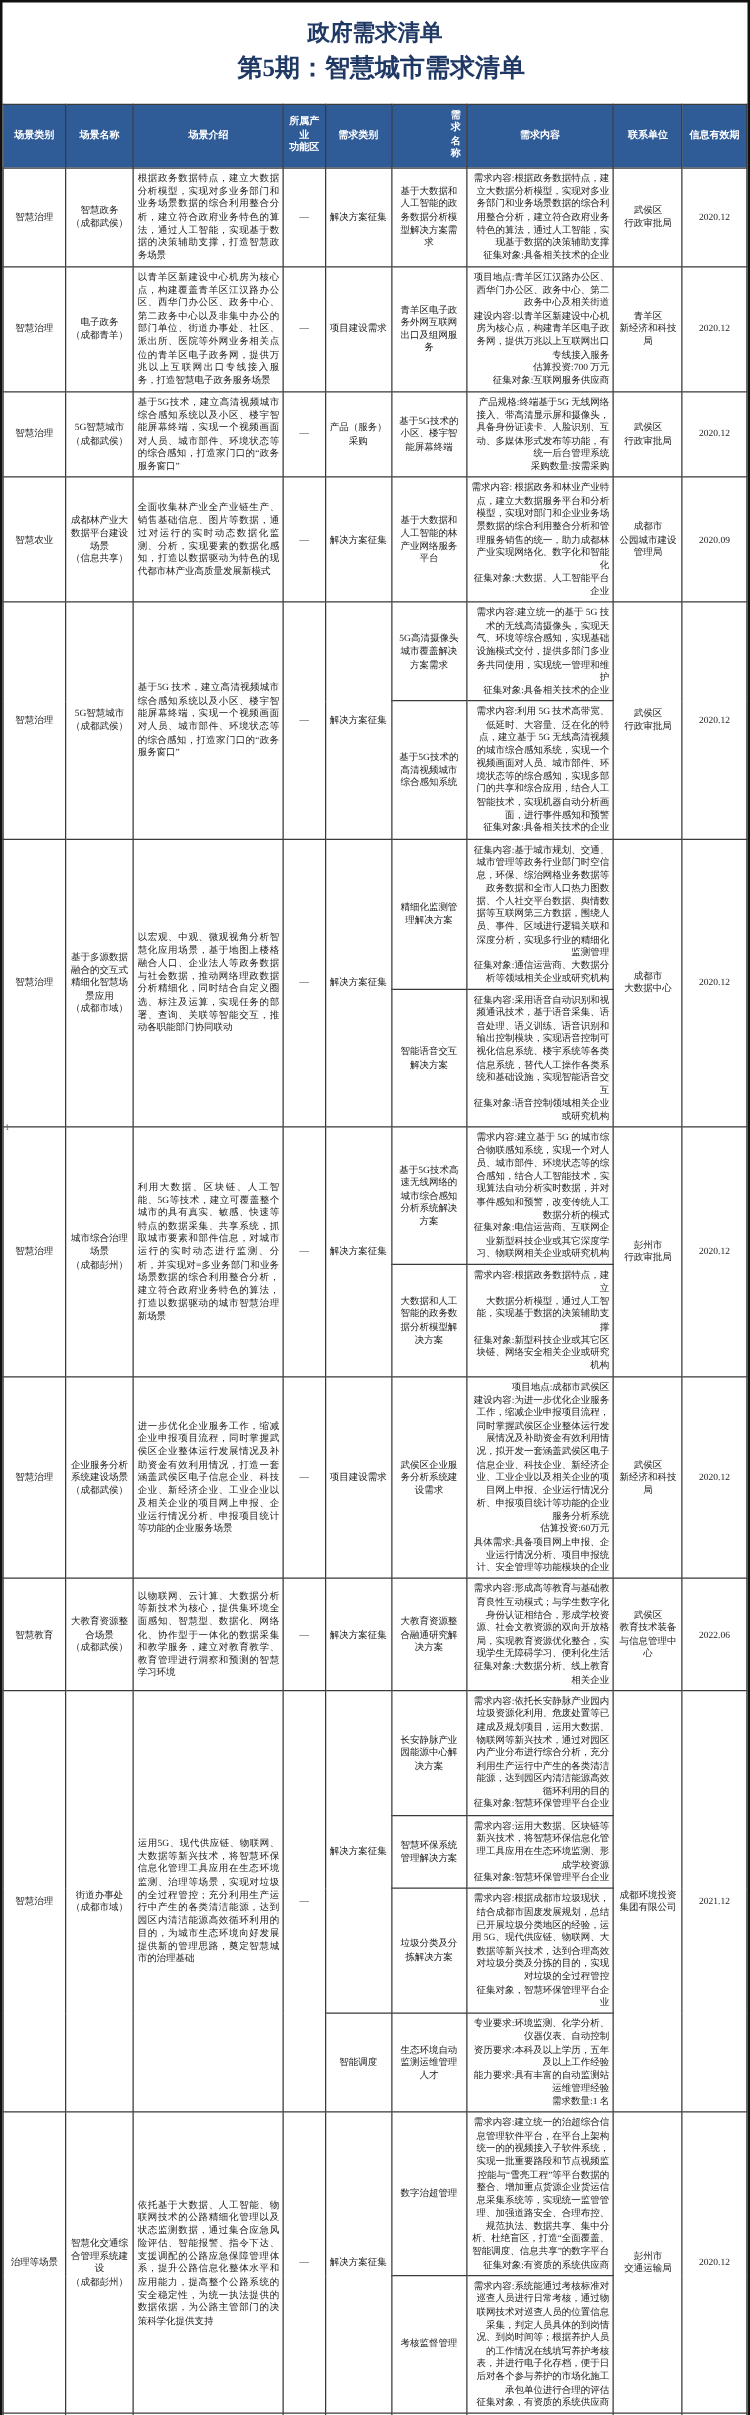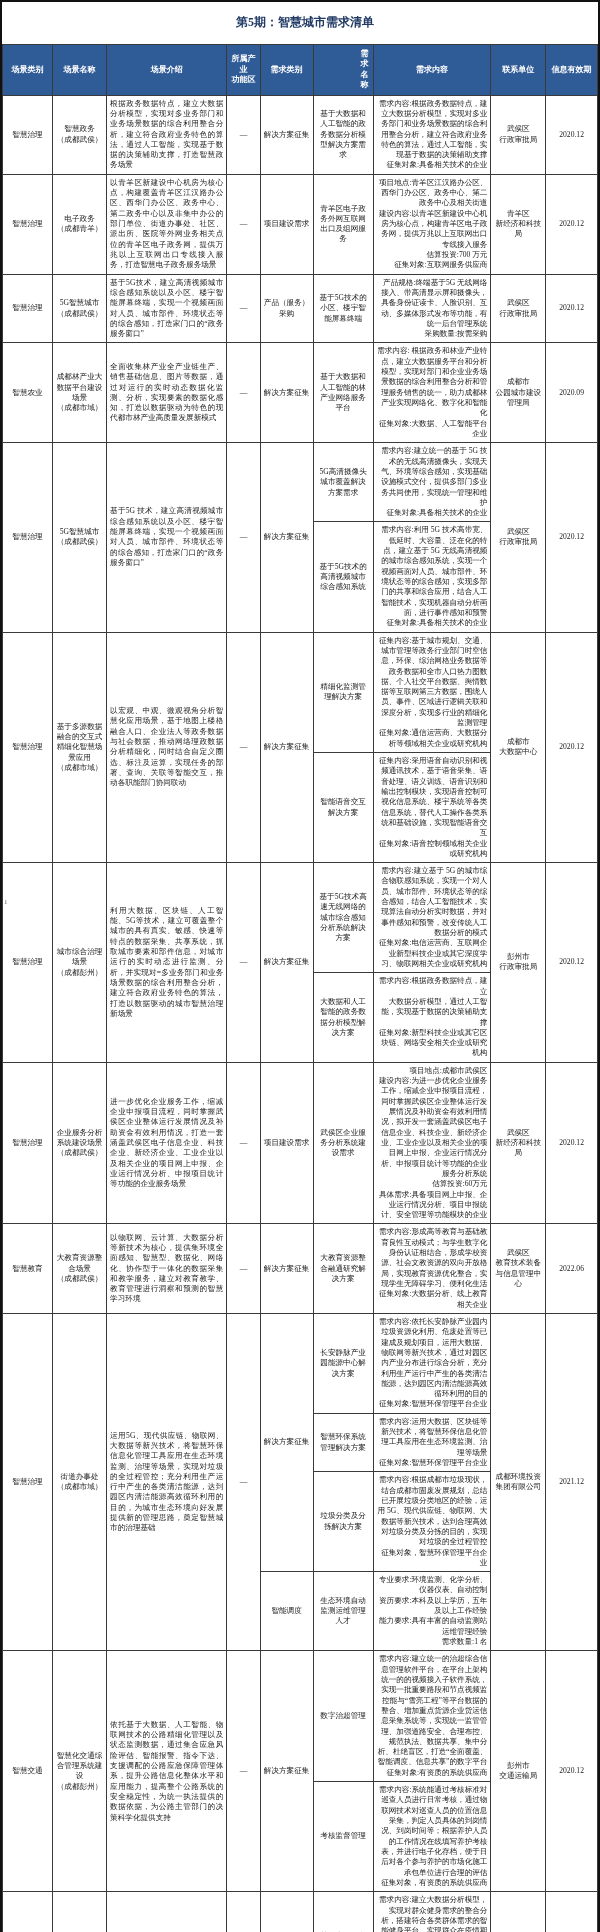--- a/index.html
+++ b/index.html
@@ -13,21 +13,21 @@
     min-height:1928px;
   }
   .doc-title {
     text-align:center;
     padding:11px 0 13px 0;
     color:#1f3864;
     font-weight:bold;
     line-height:1.5;
   }
   .doc-title .l1 { font-size:18px; }
-  .doc-title .l2 { font-size:12px;margin-left:10px; }
+  .doc-title .l2 { font-size:20px;margin-left:10px; }
   table.demand {
     width:100%;
     border-collapse:collapse;
     table-layout:fixed;
     font-size:7.6px;
     color:#1a1a1a;
   }
   table.demand th {
     background:#2f5b97;
     color:#ffffff;
@@ -56,20 +56,21 @@
     top:896px;
     font-size:7px;
     color:#666;
   }
 </style>
 </head>
 <body>
 
 <div class="page">
   <div class="doc-title">
+    <div class="l1">政府需求清单</div>
     <div class="l2">第5期：智慧城市需求清单</div>
   </div>
 
   <table class="demand" id="demand-table">
     <colgroup>
       <col style="width:8.4%">
         <col style="width:9.1%">
         <col style="width:20.2%">
       <col style="width:5.6%">
         <col style="width:8.9%">
@@ -134,21 +135,21 @@
           <td class="c-center">基于5G技术的小区、楼宇智能屏幕终端</td>
           <td class="c-content">产品规格:终端基于5G 无线网络接入、带高清显示屏和摄像头，具备身份证读卡、人脸识别、互动、多媒体形式发布等功能，有统一后台管理系统
 采购数量:按需采购</td>
           <td class="c-center">武侯区
 行政审批局</td>
           <td class="c-center">2020.12</td>
         </tr>
         <tr>
           <td class="c-center">智慧农业</td>
           <td class="c-center">成都林产业大数据平台建设场景
-（成都市域）</td>
+（信息共享）</td>
           <td class="c-intro">全面收集林产业全产业链生产、销售基础信息、图片等数据，通过对运行的实时动态数据化监测、分析，实现要素的数据化感知，打造以数据驱动为特色的现代都市林产业高质量发展新模式</td>
           <td class="c-center">—</td>
           <td class="c-center">解决方案征集</td>
           <td class="c-center">基于大数据和人工智能的林产业网络服务平台</td>
           <td class="c-content">需求内容: 根据政务和林业产业特点，建立大数据服务平台和分析模型，实现对部门和企业业务场景数据的综合利用整合分析和管理服务销售的统一，助力成都林产业实现网络化、数字化和智能化
 征集对象:大数据、人工智能平台企业</td>
           <td class="c-center">成都市
 公园城市建设管理局</td>
           <td class="c-center">2020.09</td>
         </tr>
@@ -248,38 +249,38 @@
           <td rowspan="4" class="c-center">—</td>
           <td rowspan="3" class="c-center">解决方案征集</td>
           <td class="c-center">长安静脉产业园能源中心解决方案</td>
           <td class="c-content">需求内容:依托长安静脉产业园内垃圾资源化利用、危废处置等已建成及规划项目，运用大数据、物联网等新兴技术，通过对园区内产业分布进行综合分析，充分利用生产运行中产生的各类清洁能源，达到园区内清洁能源高效循环利用的目的
 征集对象:智慧环保管理平台企业</td>
           <td rowspan="4" class="c-center">成都环境投资集团有限公司</td>
           <td rowspan="4" class="c-center">2021.12</td>
         </tr>
         <tr>
           <td class="c-center">智慧环保系统管理解决方案</td>
-          <td class="c-content">需求内容:运用大数据、区块链等新兴技术，将智慧环保信息化管理工具应用在生态环境监测、治理等场景
+          <td class="c-content">需求内容:运用大数据、区块链等新兴技术，将智慧环保信息化管理工具应用在生态环境监测、形成学校资源
 征集对象:智慧环保管理平台企业</td>
         </tr>
         <tr>
           <td class="c-center">垃圾分类及分拣解决方案</td>
           <td class="c-content">需求内容:根据成都市垃圾现状，结合成都市固废发展规划，总结已开展垃圾分类地区的经验，运用 5G、现代供应链、物联网、大数据等新兴技术，达到合理高效对垃圾分类及分拣的目的，实现对垃圾的全过程管控
 征集对象，智慧环保管理平台企业</td>
         </tr>
         <tr>
           <td class="c-center">智能调度</td>
           <td class="c-center">生态环境自动监测运维管理人才</td>
           <td class="c-content">专业要求:环境监测、化学分析、仪器仪表、自动控制
 资历要求:本科及以上学历，五年及以上工作经验
 能力要求:具有丰富的自动监测站运维管理经验
 需求数量:1 名</td>
         </tr>
         <tr>
-          <td rowspan="2" class="c-center">智慧交通</td>
+          <td rowspan="2" class="c-center">治理等场景</td>
           <td rowspan="2" class="c-center">智慧化交通综合管理系统建设
 （成都彭州）</td>
           <td rowspan="2" class="c-intro">依托基于大数据、人工智能、物联网技术的公路精细化管理以及状态监测数据，通过集合应急风险评估、智能报警、指令下达、支援调配的公路应急保障管理体系，提升公路信息化整体水平和应用能力，提高整个公路系统的安全稳定性，为统一执法提供的数据依据，为公路主管部门的决策科学化提供支持</td>
           <td rowspan="2" class="c-center">—</td>
           <td rowspan="2" class="c-center">解决方案征集</td>
           <td class="c-center">数字治超管理</td>
           <td class="c-content">需求内容:建立统一的治超综合信息管理软件平台，在平台上架构统一的的视频接入子软件系统，实现一批重要路段和节点视频监控能与“雪亮工程”等平台数据的整合、增加重点货源企业货运信息采集系统等，实现统一监管管理、加强道路安全、合理布控、规范执法、数据共享、集中分析、杜绝盲区，打造“全面覆盖、智能调度、信息共享”的数字平台
 征集对象:有资质的系统供应商</td>
           <td rowspan="2" class="c-center">彭州市
 交通运输局</td>

